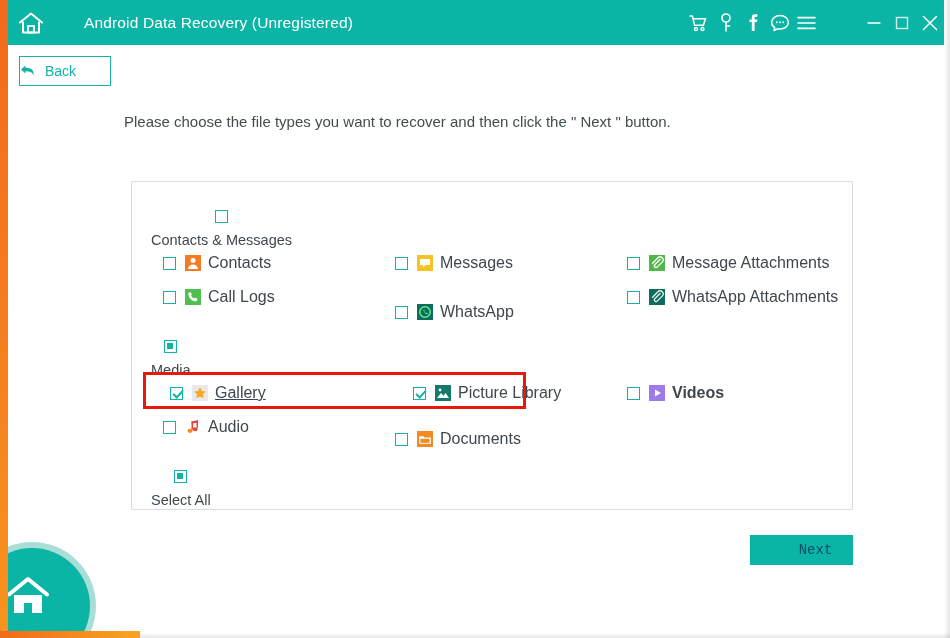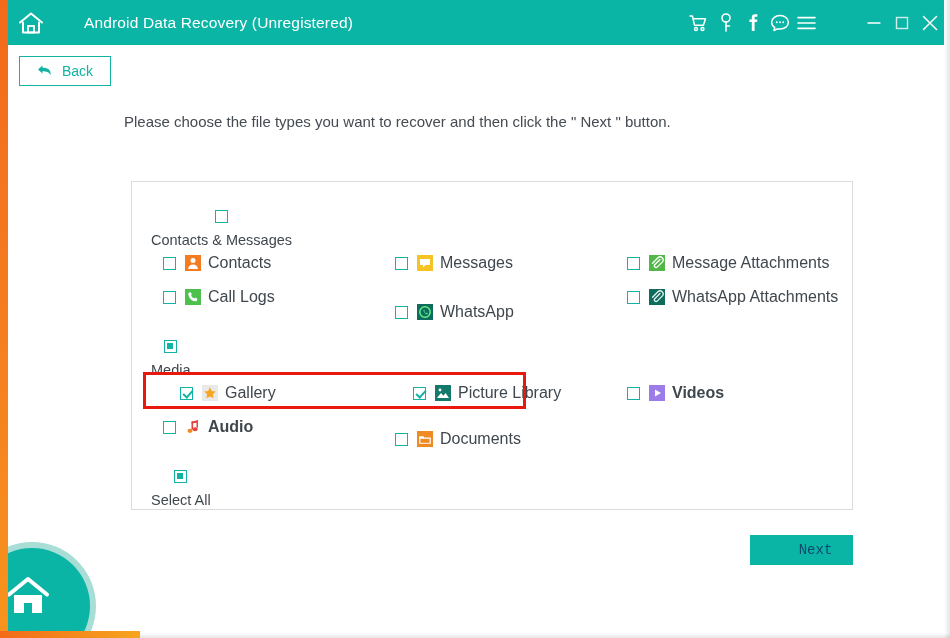--- a/index.html
+++ b/index.html
@@ -68,21 +68,21 @@
     color: #ffffff;
   }
   .tb-win { display: flex; align-items: center; margin-left: 14px; }
   .tb-win .tb-ico { width: 28px; }
   
   .backbtn {
     position: absolute; left: 19px; top: 56px;
     width: 92px; height: 30px;
     border: 1px solid #12b3a5;
     background: #ffffff;
-    display: flex; align-items: center; justify-content: center;
+    display: flex; align-items: center; justify-content: flex-start;
     gap: 9px;
     z-index: 20;
   }
   .backbtn .lbl { color: #12b3a5; font-size: 14px; }
   
   .instruction {
     position: absolute; left: 124px; top: 113px;
     font-size: 15px; color: #444b52;
     white-space: nowrap;
   }
@@ -331,21 +331,21 @@
           </svg>
       </span>
       <span>WhatsApp Attachments</span>
     </div>
 
     <div class="group-head" style="left:19px; top:158px;">
       <span class="cb indeterminate"></span>
       <span>Media</span>
     </div>
 
-    <div class="opt" style="left:48px; top:202px;">
+    <div class="opt" style="left:38px; top:202px;text-decoration:underline;">
       <span class="cb checked"></span>
       <span class="ficon">
         <svg width="16" height="16" viewBox="0 0 16 16">
             <rect width="16" height="16" fill="#e9e9e9"></rect>
             <path d="M8 2.2l1.8 3.7 4 .6-2.9 2.8.7 4-3.6-1.9-3.6 1.9.7-4L2.2 6.5l4-.6Z" fill="#f5a623"></path>
           </svg>
       </span>
       <span>Gallery</span>
     </div>
 
@@ -365,21 +365,21 @@
       <span class="cb"></span>
       <span class="ficon">
         <svg width="16" height="16" viewBox="0 0 16 16">
             <rect width="16" height="16" fill="#9b7ce8"></rect>
             <path d="M6 4.4l6 3.6-6 3.6Z" fill="#fff"></path>
           </svg>
       </span>
       <span>Videos</span>
     </div>
 
-    <div class="opt" style="left:31px; top:236px;font-weight:bold;">
+    <div class="opt" style="left:31px; top:236px;">
       <span class="cb"></span>
       <span class="ficon">
         <svg width="16" height="16" viewBox="0 0 16 16">
             <path d="M6.5 2.4 13 1.2v2.2L6.5 4.6Z" fill="#e8403a"></path>
             <path d="M6.5 2.4v8.2h1.6V2.4Zm5-1v7.4h1.5V1.2Z" fill="#e8403a"></path>
             <ellipse cx="5" cy="11.8" rx="2.6" ry="2.1" fill="#f08b24"></ellipse>
             <ellipse cx="10.2" cy="10.3" rx="2.4" ry="2" fill="#e8403a"></ellipse>
           </svg>
       </span>
       <span>Audio</span>

